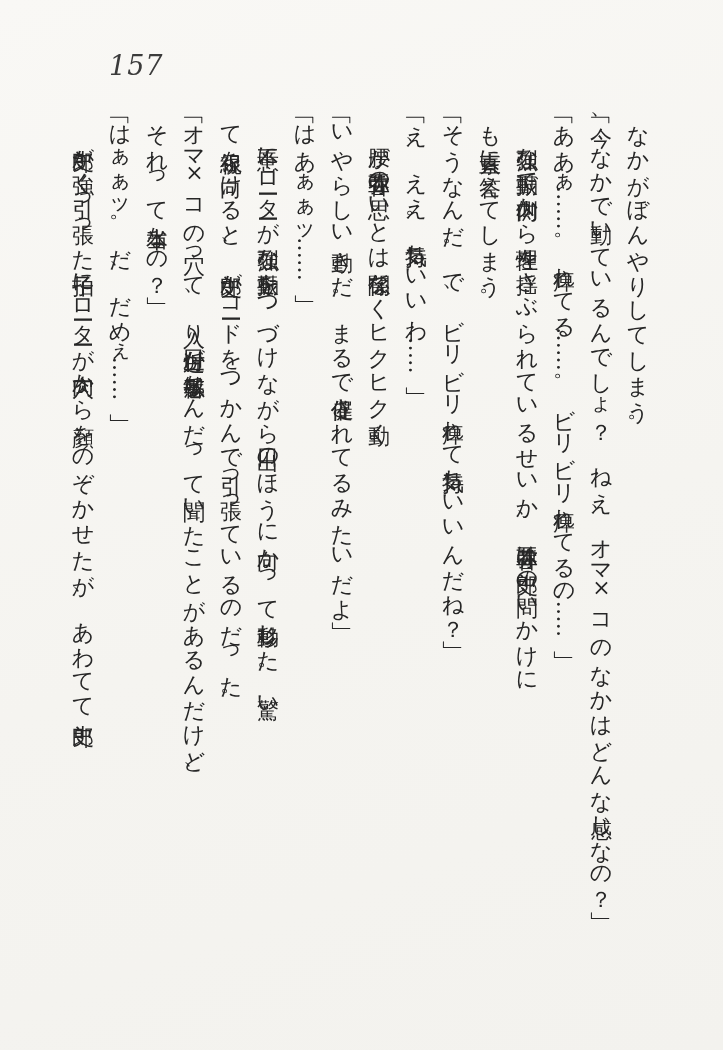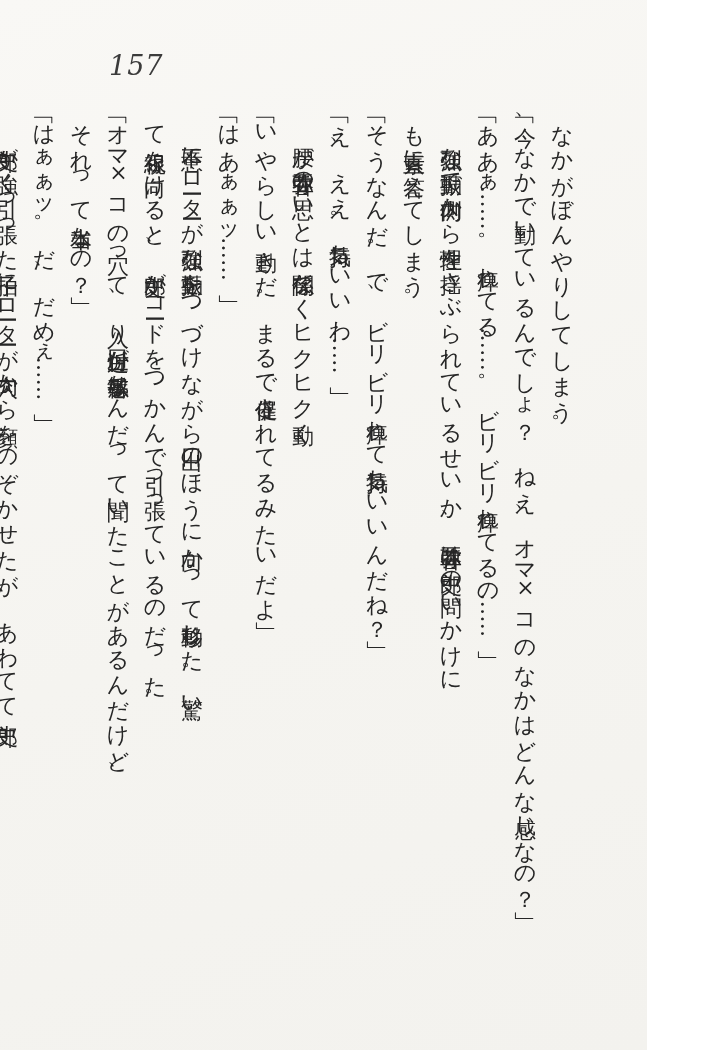--- a/index.html
+++ b/index.html
@@ -7,21 +7,21 @@
     padding: 0;
   }
   body {
     width: 723px;
     height: 1050px;
     overflow: hidden;
     font-family: "DejaVu Serif", "Liberation Serif", serif;
   }
   .page {
     position: relative;
-    width: 647px;
+    width: 723px;
     height: 1050px;
     background: linear-gradient(160deg, #f9f8f5 0%, #f5f4f0 55%, #f3f2ee 100%);
   }
   .page-number {
     position: absolute;
     left: 109px;
     top: 50px;
     font-size: 27px;
     font-style: italic;
     letter-spacing: 1px;

